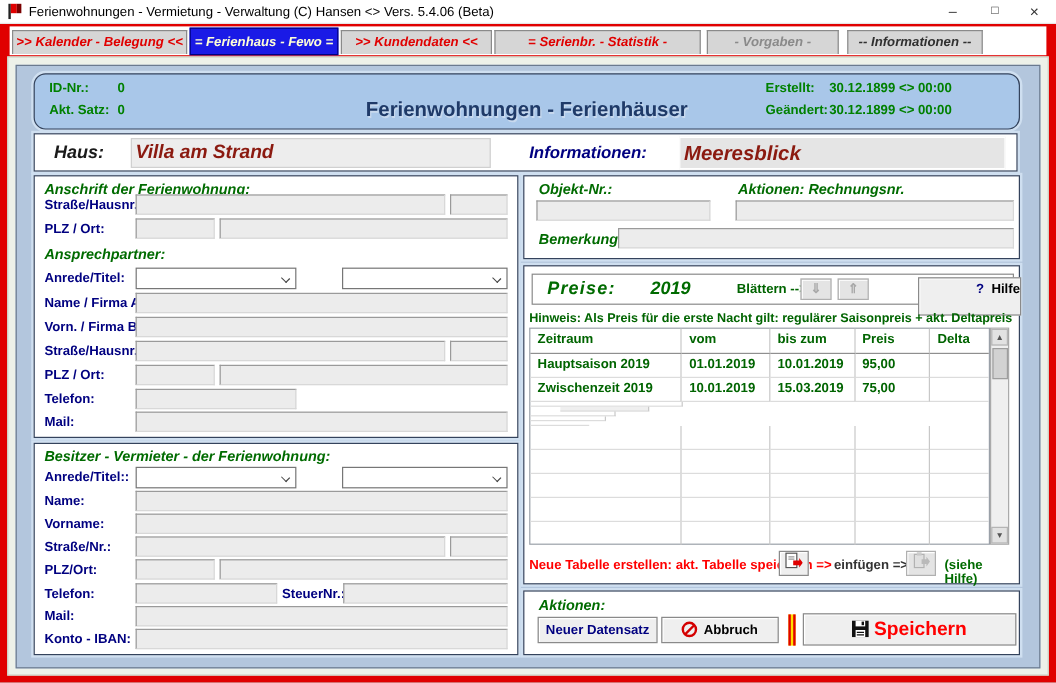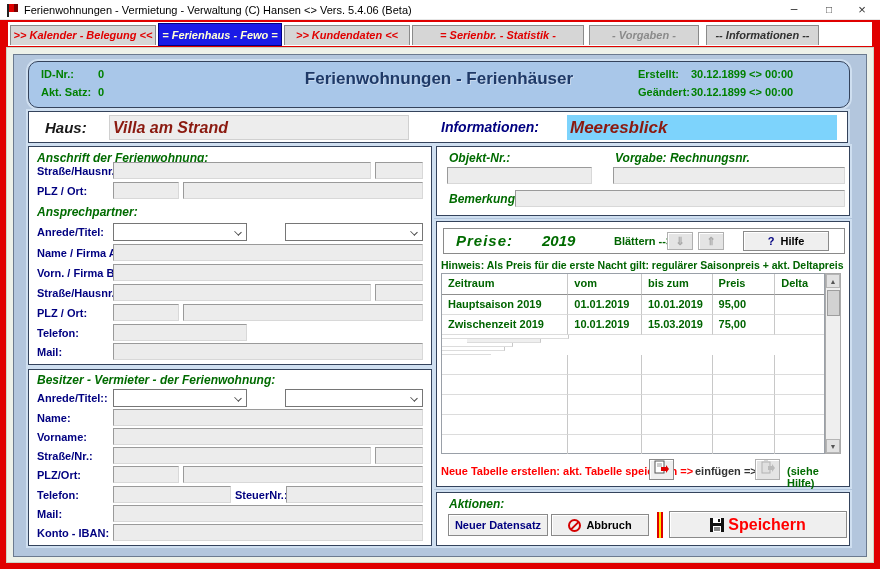--- a/index.html
+++ b/index.html
@@ -83,32 +83,32 @@
   <div class="tab info" style="left:706px;width:113px;">--  Informationen  --</div>
 
   <div class="frame-outer"></div>
   <div class="content-bg"></div>
 
   <div class="panel blue" style="left:28px;top:61px;width:822px;height:47px;">
     <span class="gval" style="left:12px;top:6px;">ID-Nr.:</span>
     <span class="gval" style="left:69px;top:6px;">0</span>
     <span class="gval" style="left:12px;top:24px;">Akt. Satz:</span>
     <span class="gval" style="left:69px;top:24px;">0</span>
-    <div style="position:absolute;left:0;top:7px;width:100%;text-align:center;font-size:17px;font-weight:bold;color:#1f3a68;text-shadow:1px 1px 0 #c8d9ee;">Ferienwohnungen - Ferienhäuser</div>
+    <div style="position:absolute;left:0;top:20px;width:100%;text-align:center;font-size:17px;font-weight:bold;color:#1f3a68;text-shadow:1px 1px 0 #c8d9ee;">Ferienwohnungen - Ferienhäuser</div>
     <span class="gval" style="left:609px;top:6px;">Erstellt:</span>
     <span class="gval" style="left:662px;top:6px;">30.12.1899 &lt;&gt; 00:00</span>
     <span class="gval" style="left:609px;top:24px;">Geändert:</span>
     <span class="gval" style="left:662px;top:24px;">30.12.1899 &lt;&gt; 00:00</span>
   </div>
 
   <div class="panel" style="left:28px;top:111px;width:820px;height:32px;">
     <span style="position:absolute;left:16px;top:7px;font-size:15px;font-weight:bold;font-style:italic;color:#1a1a1a;">Haus:</span>
     <input class="inp" style="left: 80px; top: 3px; width: 300px; height: 25px; font-size: 16px; font-weight: bold; font-style: italic; color: rgb(139, 26, 16); background: rgb(237, 237, 237); border-color: rgb(208, 208, 208);" value="Villa am Strand">
     <span style="position:absolute;left:412px;top:7px;font-size:14px;font-weight:bold;font-style:italic;color:#000080;">Informationen:</span>
-    <input class="inp" style="left: 537px; top: 2px; width: 272px; height: 27px; font-size: 17px; font-weight: bold; font-style: italic; color: rgb(139, 26, 16); background: #7dd3fc; border-color: rgb(255, 255, 255);" value="Meeresblick">
+    <input class="inp" style="left: 537px; top: 2px; width: 272px; height: 27px; font-size: 17px; font-weight: bold; font-style: italic; color: rgb(139, 26, 16); background: #e5e5e5; border-color: rgb(255, 255, 255);" value="Meeresblick">
   </div>
 
   <div class="panel" style="left:28px;top:146px;width:404px;height:219px;">
     <span class="ghead" style="left:8px;top:4px;">Anschrift der Ferienwohnung:</span>
     <span class="lbl" style="left:8px;top:18px;">Straße/Hausnr.:</span>
     <input class="inp" style="left: 84px; top: 15px; width: 258px;">
     <input class="inp" style="left: 346px; top: 15px; width: 48px;">
     <span class="lbl" style="left:8px;top:38px;">PLZ / Ort:</span>
     <input class="inp" style="left: 84px; top: 35px; width: 66px;">
     <input class="inp" style="left: 154px; top: 35px; width: 240px;">
@@ -162,34 +162,34 @@
     <input class="inp" style="left: 257px; top: 116px; width: 137px;">
     <span class="lbl" style="left:8px;top:138px;">Mail:</span>
     <input class="inp" style="left: 84px; top: 135px; width: 310px;">
     <span class="lbl" style="left:8px;top:157px;">Konto - IBAN:</span>
     <input class="inp" style="left: 84px; top: 154px; width: 310px;">
   </div>
 
   <div class="panel" style="left:436px;top:146px;width:414px;height:70px;">
     <span class="ghead" style="left:12px;top:4px;">Objekt-Nr.:</span>
     <input class="inp" style="left: 10px; top: 20px; width: 145px;">
-    <span class="ghead" style="left:178px;top:4px;">Vorgabe:  Rechnungsnr.</span>
+    <span class="ghead" style="left:178px;top:4px;">Aktionen:  Rechnungsnr.</span>
     <input class="inp" style="left: 176px; top: 20px; width: 232px;">
     <span class="ghead" style="left:12px;top:45px;">Bemerkung:</span>
     <input class="inp" style="left: 78px; top: 43px; width: 330px;">
   </div>
 
   <div class="panel" style="left:436px;top:221px;width:414px;height:266px;">
     <div style="position:absolute;left:6px;top:6px;width:402px;height:26px;border:1px solid #8a8a8a;background:#fff;">
       <span style="position:absolute;left:12px;top:3px;font-size:15px;font-weight:bold;font-style:italic;color:#006b00;letter-spacing:1px;">Preise:</span>
       <span style="position:absolute;left:98px;top:3px;font-size:15px;font-weight:bold;font-style:italic;color:#006b00;">2019</span>
       <span style="position:absolute;left:170px;top:6px;font-size:11px;font-weight:bold;color:#006400;">Blättern --&gt;</span>
       <div class="btn disabled" style="left:223px;top:3px;width:26px;height:18px;line-height:16px;font-size:11px;">⇓</div>
       <div class="btn disabled" style="left:254px;top:3px;width:26px;height:18px;line-height:16px;font-size:11px;">⇑</div>
-      <div class="btn" style="left:299px;top:2px;width:86px;height:20px;line-height:18px;">
+      <div class="btn" style="left:321px;top:2px;width:86px;height:32px;line-height:18px;text-align:right;">
         <span style="color:#000080;">?</span>&nbsp;
         <span>Hilfe</span>
       </div>
     </div>
     <span style="position:absolute;left:4px;top:37px;font-size:10.5px;font-weight:bold;color:#006400;white-space:nowrap;">Hinweis: Als Preis für die erste Nacht gilt:  regulärer Saisonpreis + akt. Deltapreis</span>
 
     <div class="ptable" style="left:4px;top:51px;width:384px;height:181px;">
       <div class="prow phead" style="top:0;height:21px;">
         <div class="pcell" style="width:127px;">Zeitraum</div>
         <div class="pcell" style="width:74px;">vom</div>

